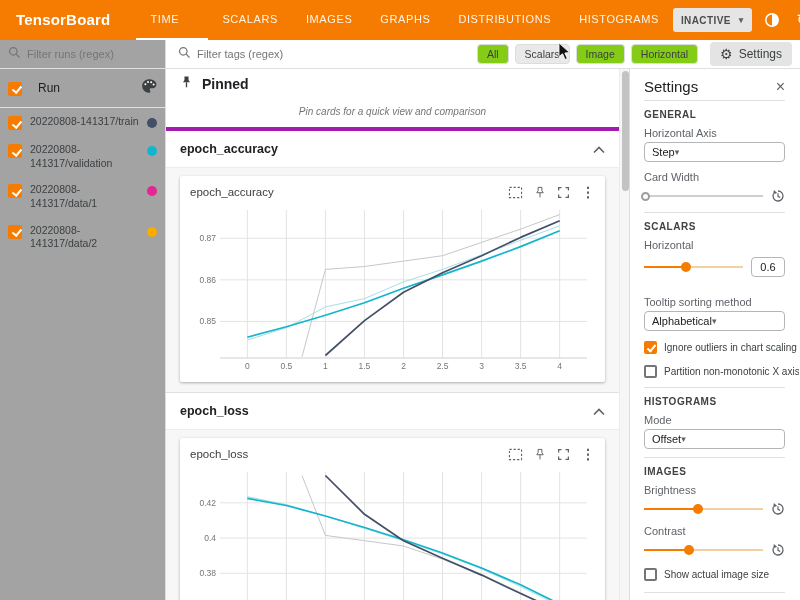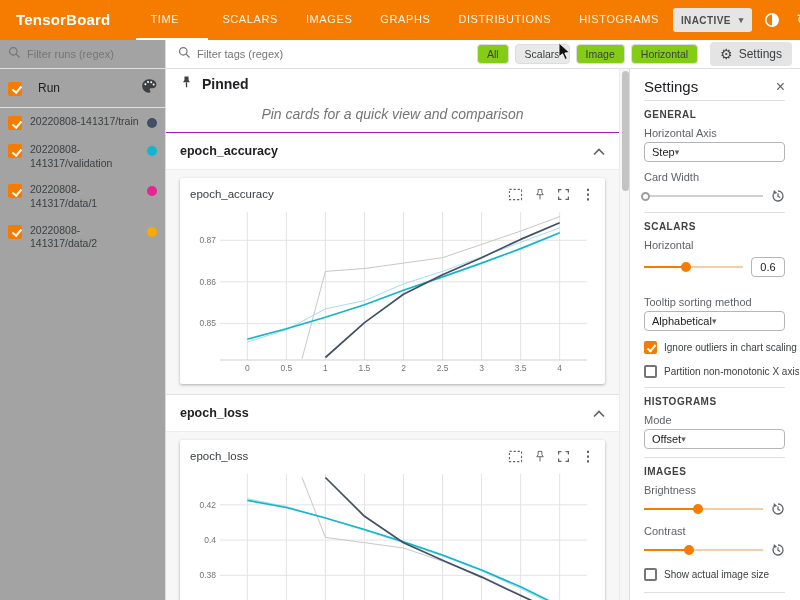--- a/index.html
+++ b/index.html
@@ -53,21 +53,21 @@
   .chip { height:20px; padding:0 9px; border:1px solid #dadce0; border-radius:4px; background:#84cc16;
     font-size:10.5px; color:#3c4043; display:flex; align-items:center; cursor:pointer; }
   .chip.hover { background:#e9e9e9; }
   .settings-btn { height:24px; margin-left:6px; padding:0 10px; background:#e4e4e4; border-radius:4px;
     display:flex; align-items:center; gap:6px; font-size:12px; color:#3c4043; cursor:pointer; }
   .settings-btn .g { font-size:14px; color:#444; }
 
   
   .pinned-bar { height:30px; display:flex; align-items:center; gap:9px; padding:0 14px; }
   .pinned-bar .t { font-size:14px; font-weight:bold; color:#202124; }
-  .pin-hint { text-align:center; font-size:14px; font-style:italic; color:#757575; padding:7px 0 10px; border-bottom:1px solid #a21caf; }
+  .pin-hint { text-align:center; font-size:10px; font-style:italic; color:#757575; padding:7px 0 10px; border-bottom:4px solid #a21caf; }
   .section-header { display:flex; align-items:center; justify-content:space-between; padding:9px 14px;
     border-bottom:1px solid #ededed; cursor:pointer; }
   .section-header .t { font-size:12.5px; font-weight:bold; color:#202124; }
   .section-body { background:#f7f7f7; padding:8px 14px 10px; border-bottom:1px solid #e0e0e0; }
   .card { background:#fff; border-radius:2px; box-shadow:0 1px 3px rgba(0,0,0,.3); padding:6px 8px 4px; }
   .card-head { display:flex; align-items:center; justify-content:space-between; padding:2px 2px 4px; }
   .card-title { font-size:11.5px; color:#3c4043; }
   .card-icons { display:flex; align-items:center; gap:11px; color:#5f6368; }
   .card-icons .ci { cursor:pointer; display:flex; align-items:center; }
   .more-g { font-size:14px; font-weight:bold; color:#5f6368; }

